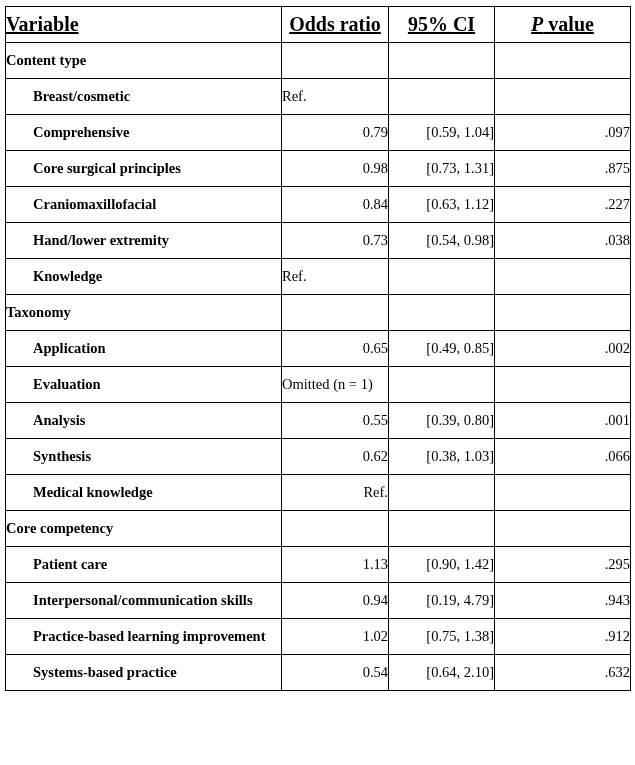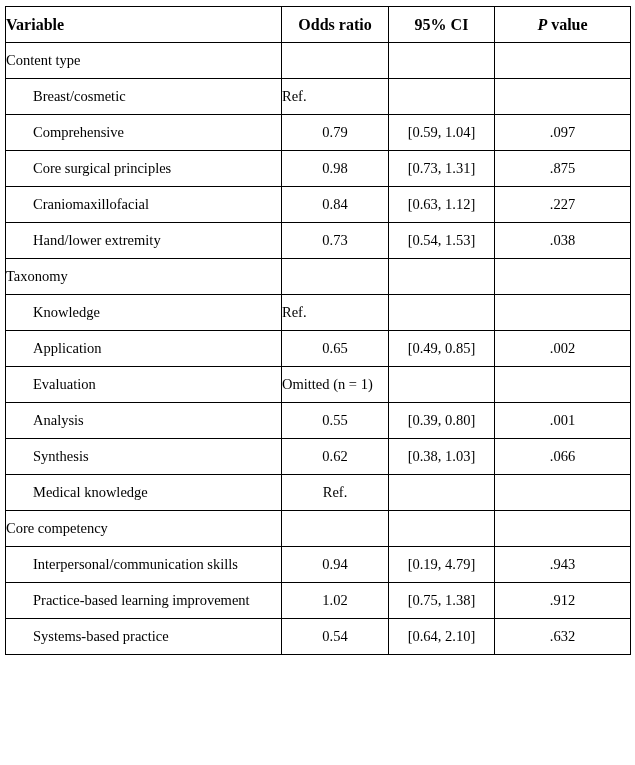--- a/index.html
+++ b/index.html
@@ -31,27 +31,28 @@
       vertical-align: middle;
       white-space: nowrap;
       overflow: visible;
     }
     col.c-var { width: 276px; }
     col.c-or  { width: 107px; }
     col.c-ci  { width: 106px; }
     col.c-p   { width: 136px; }
     th {
       font-weight: bold;
-      font-size: 16px;
+      font-size: 20px;
       text-align: center;
+      text-decoration: underline;
     }
     th.h-var { text-align: left; padding-left: 7px; }
-    td.var-cell { padding-left: 7px; }
+    td.var-cell { padding-left: 7px; font-weight: bold; }
     td.var-cell.indent { padding-left: 27px; margin-top: 12px; }
-    td.num { text-align: center; margin-top: 28px; }
+    td.num { text-align: right; margin-top: 28px; }
     td.left { text-align: left; padding-left: 4px; }
     td.left-narrow { text-align: left; padding-left: 2px; font-family: Liberation Serif, serif; }
     .italic { font-style: italic; }
   </style>
 </head>
 <body>
 
 <table class="data-table">
   <colgroup>
     <col class="c-var">
@@ -94,32 +95,32 @@
       </tr>
       <tr>
         <td class="var-cell indent">Craniomaxillofacial</td>
         <td class="num">0.84</td>
         <td class="num">[0.63, 1.12]</td>
         <td class="num">.227</td>
       </tr>
       <tr>
         <td class="var-cell indent">Hand/lower extremity</td>
         <td class="num">0.73</td>
-        <td class="num">[0.54, 1.53]</td>
+        <td class="num">[0.54, 0.98]</td>
         <td class="num">.038</td>
+      </tr>
+      <tr>
+        <td class="var-cell indent">Knowledge</td>
+        <td class="left">Ref.</td>
+        <td class="num"></td>
+        <td class="num"></td>
       </tr>
       <tr>
         <td class="var-cell">Taxonomy</td>
         <td class="num"></td>
-        <td class="num"></td>
-        <td class="num"></td>
-      </tr>
-      <tr>
-        <td class="var-cell indent">Knowledge</td>
-        <td class="left">Ref.</td>
         <td class="num"></td>
         <td class="num"></td>
       </tr>
       <tr>
         <td class="var-cell indent">Application</td>
         <td class="num">0.65</td>
         <td class="num">[0.49, 0.85]</td>
         <td class="num">.002</td>
       </tr>
       <tr>
@@ -146,20 +147,26 @@
         <td class="num"></td>
         <td class="num"></td>
       </tr>
       <tr>
         <td class="var-cell">Core competency</td>
         <td class="num"></td>
         <td class="num"></td>
         <td class="num"></td>
       </tr>
       <tr>
+        <td class="var-cell indent">Patient care</td>
+        <td class="num">1.13</td>
+        <td class="num">[0.90, 1.42]</td>
+        <td class="num">.295</td>
+      </tr>
+      <tr>
         <td class="var-cell indent">Interpersonal/communication skills</td>
         <td class="num">0.94</td>
         <td class="num">[0.19, 4.79]</td>
         <td class="num">.943</td>
       </tr>
       <tr>
         <td class="var-cell indent">Practice-based learning improvement</td>
         <td class="num">1.02</td>
         <td class="num">[0.75, 1.38]</td>
         <td class="num">.912</td>

